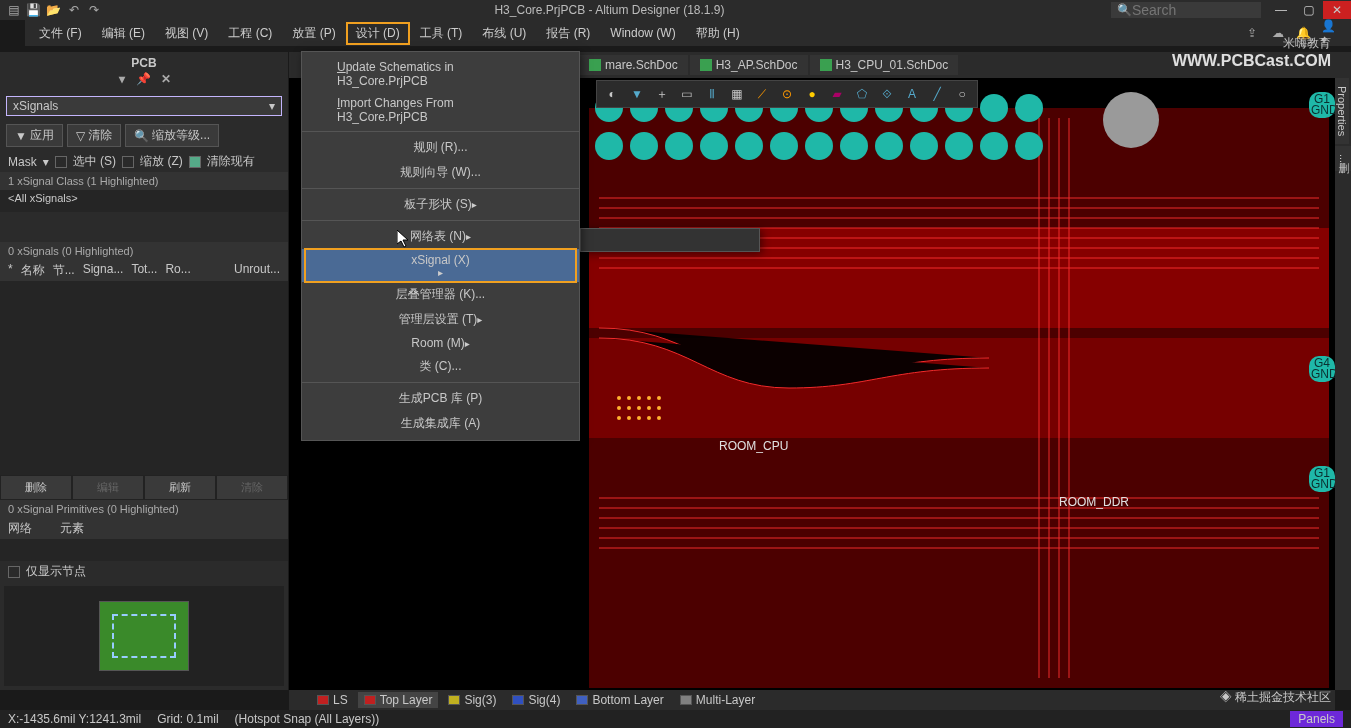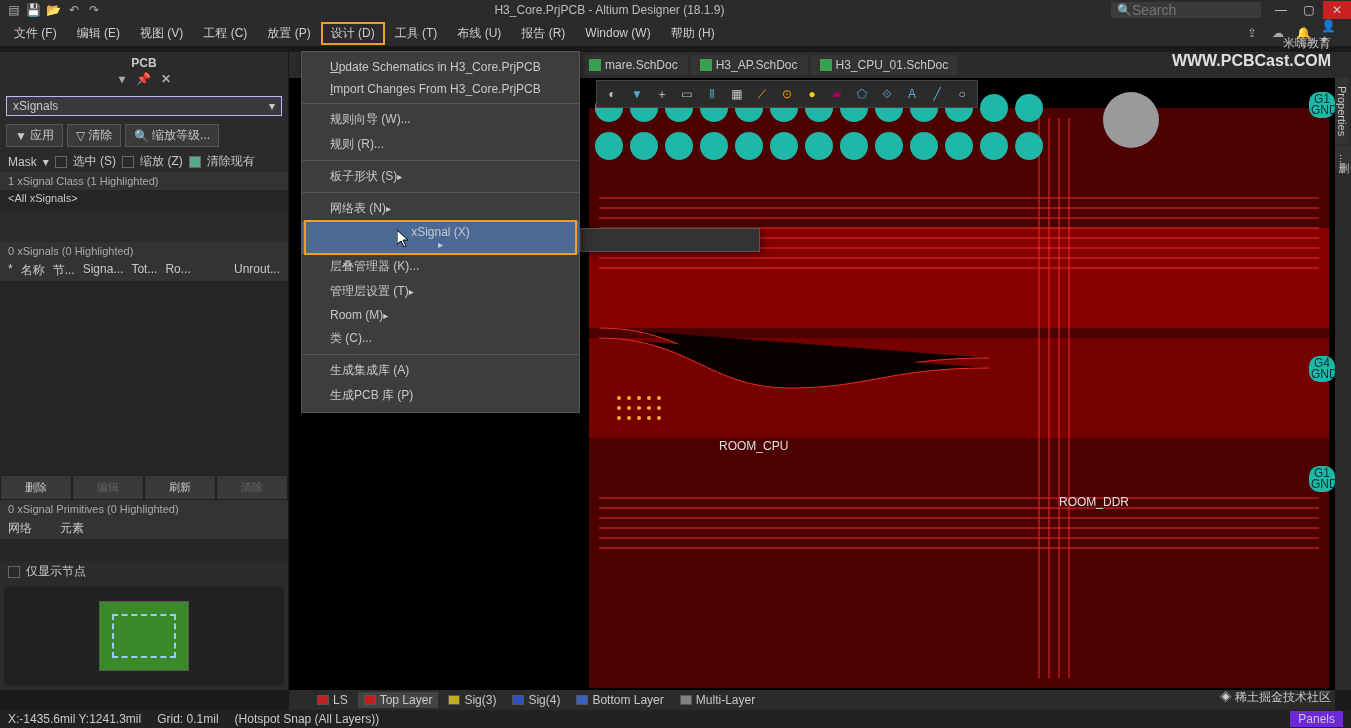--- a/index.html
+++ b/index.html
@@ -6,27 +6,27 @@
 body { background:#1a1a1a; width:1351px; height:728px; overflow:hidden; position:relative; }
 .titlebar { height:20px; background:#2b2b2b; display:flex; align-items:center; }
 .tb-icons { display:flex; gap:4px; padding:0 6px; }
 .tb-icon { width:16px; height:16px; display:flex; align-items:center; justify-content:center; color:#aaa; cursor:pointer; }
 .tb-title { flex:1; text-align:center; font-size:12px; color:#bbb; }
 .search-box { display:flex; align-items:center; background:#3a3a3a; padding:1px 6px; margin-right:6px; width:150px; height:16px; }
 .search-box input { background:transparent; border:none; outline:none; color:#999; font-size:14px; width:100%; }
 .win-btns { display:flex; }
 .win-btn { width:28px; height:18px; display:flex; align-items:center; justify-content:center; cursor:pointer; }
 .win-btn.close { background:#cc2020; }
-.menubar { height:26px; background:#2b2b2b; display:flex; align-items:center; padding:0 4px; position:relative; }
+.menubar { height:26px; background:#2b2b2b; display:flex; align-items:center; padding:0 4px; position:relative;margin-left:25px; }
 .menu-item { padding:3px 10px; cursor:pointer; color:#ccc; }
 .menu-item.highlighted { border:2px solid #f0a020; padding:1px 8px; }
 .menubar-right { margin-left:auto; display:flex; align-items:center; gap:8px; padding-right:8px; }
 .icon-sm { width:18px; height:18px; display:flex; align-items:center; justify-content:center; color:#aaa; cursor:pointer; }
 .dropdown-menu { position:absolute; top:51px; left:301px; width:279px; background:#3d3d3d; border:1px solid #555; box-shadow:2px 2px 8px rgba(0,0,0,.5); padding:4px 0; z-index:1000; }
-.dd-item { padding:4px 28px; cursor:pointer; display:flex; justify-content:flex-start; align-items:center; }
+.dd-item { padding:4px 35px; cursor:pointer; display:flex; justify-content:center; align-items:center; }
 .dd-item.hover { background:#4a6a95; }
 .dd-item.highlighted-row { position:relative;flex-direction:column; }
 .dd-item.highlighted-row::before { content:""; position:absolute; left:2px; right:2px; top:-1px; bottom:-1px; border:2px solid #f0a020; pointer-events:none; }
 .dd-sep { height:1px; background:#555; margin:3px 0; }
 .dd-arrow { font-size:10px; color:#ccc; }
 .submenu-shadow { position:absolute; top:228px; left:580px; width:180px; height:24px; background:#333; border:1px solid #555; box-shadow:2px 2px 8px rgba(0,0,0,.5); z-index:999; }
 .tabbar { position:absolute; top:52px; left:289px; right:0; height:26px; background:#2b2b2b; display:flex; align-items:center; padding-left:290px; gap:2px; }
 .doc-tab { padding:3px 10px; display:flex; align-items:center; gap:4px; background:#333; cursor:pointer; font-size:11px; }
 .doc-tab .tabicon { width:12px; height:12px; background:#3aa050; }
 .toolbar-float { position:absolute; top:80px; left:596px; height:28px; display:flex; align-items:center; gap:3px; background:#2b2b2b; border:1px solid #444; padding:0 4px; z-index:50; }
@@ -309,24 +309,24 @@
 
 <div class="dropdown-menu">
   <div class="dd-item">
       <span><span class="underline">U</span>pdate Schematics in H3_Core.PrjPCB</span>
     </div>
   <div class="dd-item">
       <span><span class="underline">I</span>mport Changes From H3_Core.PrjPCB</span>
     </div>
   <div class="dd-sep"></div>
   <div class="dd-item">
+      <span>规则 (R)...</span>
+    </div>
+  <div class="dd-item">
       <span>规则向导 (W)...</span>
-    </div>
-  <div class="dd-item">
-      <span>规则 (R)...</span>
     </div>
   <div class="dd-sep"></div>
   <div class="dd-item">
       <span>板子形状 (S)</span>
       <span class="dd-arrow">▸</span>
     </div>
   <div class="dd-sep"></div>
   <div class="dd-item">
       <span>网络表 (N)</span>
       <span class="dd-arrow">▸</span>
@@ -344,24 +344,24 @@
     </div>
   <div class="dd-item">
       <span>Room (M)</span>
       <span class="dd-arrow">▸</span>
     </div>
   <div class="dd-item">
       <span>类 (C)...</span>
     </div>
   <div class="dd-sep"></div>
   <div class="dd-item">
+      <span>生成PCB 库 (P)</span>
+    </div>
+  <div class="dd-item">
       <span>生成集成库 (A)</span>
-    </div>
-  <div class="dd-item">
-      <span>生成PCB 库 (P)</span>
     </div>
 </div>
 <div class="submenu-shadow"></div>
 
 <svg class="cursor" width="16" height="20">
     <polygon points="0,0 0,14 4,11 7,17 9,16 6,10 11,10" fill="#fff" stroke="#000"></polygon>
   </svg>
 
 <div class="side-tabs">
   <div class="side-tab">Properties</div>

